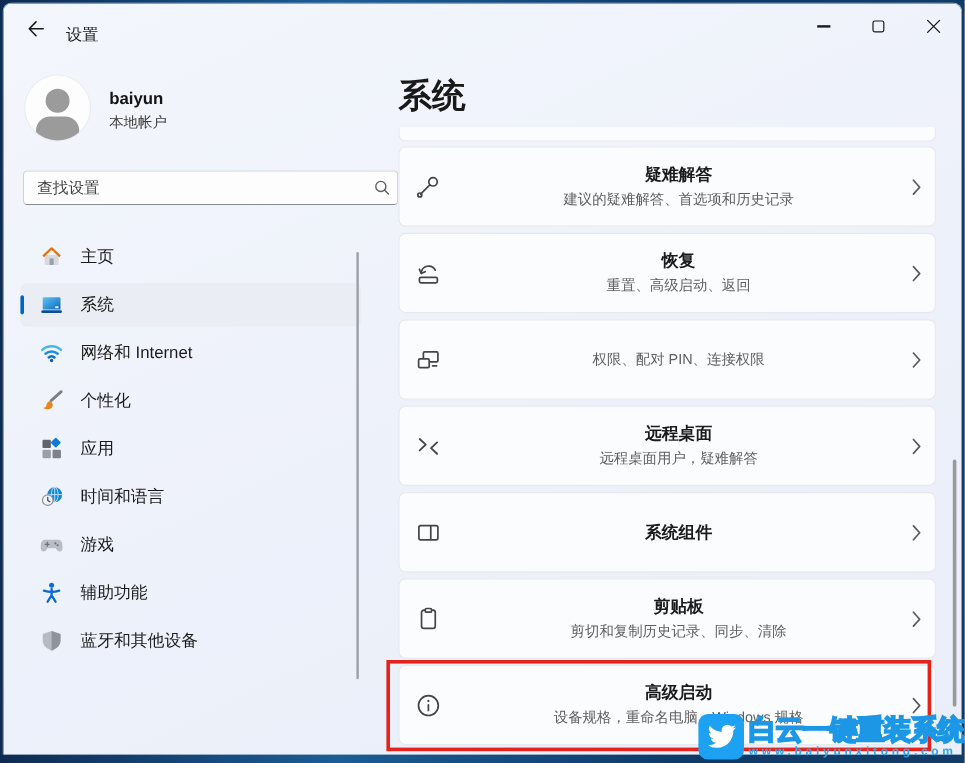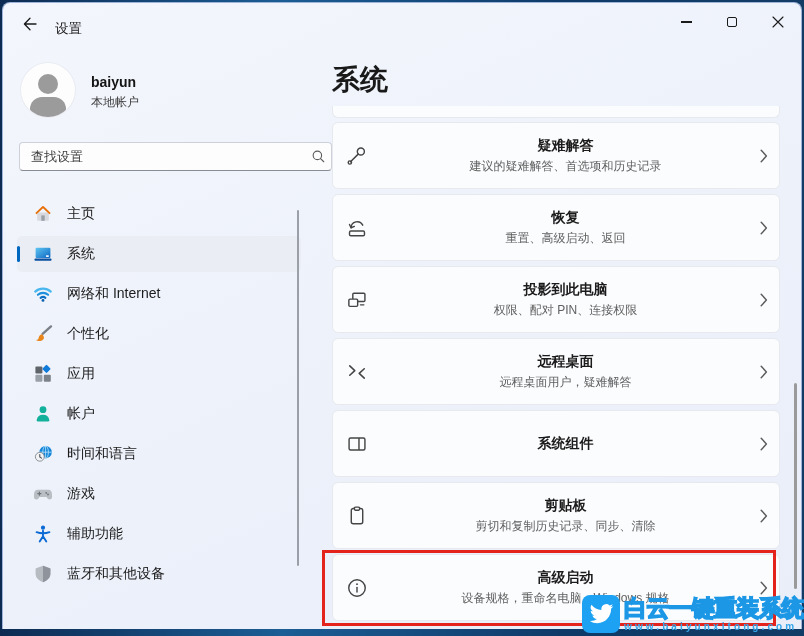--- a/index.html
+++ b/index.html
@@ -182,28 +182,20 @@
 
           <svg class="nav-ic" viewBox="0 0 20 20">
               <rect x="2.4" y="2.4" width="7" height="7" rx="1" fill="#5f646b"></rect>
               <rect x="2.4" y="10.8" width="7" height="7" rx="1" fill="#9aa0a8"></rect>
               <rect x="10.8" y="10.8" width="7" height="7" rx="1" fill="#7c828a"></rect>
               <rect x="10.4" y="1.8" width="6.2" height="6.2" rx="1" transform="rotate(45 13.5 4.9)" fill="#0f7ad8"></rect>
             </svg>
           <span class="nav-label">应用</span>
         </div>
 
-        <div class="nav-item">
-
-          <svg class="nav-ic" viewBox="0 0 20 20" fill="#13b09b">
-              <circle cx="10" cy="5.7" r="3.4"></circle>
-              <path d="M3.6 16.2c.6-3.6 3-5.4 6.4-5.4s5.8 1.8 6.4 5.4c.1.7-.4 1.2-1.1 1.2H4.7c-.7 0-1.2-.5-1.1-1.2z"></path>
-            </svg>
-          <span class="nav-label">帐户</span>
-        </div>
 
         <div class="nav-item">
 
           <svg class="nav-ic" viewBox="0 0 20 20">
               <circle cx="12.6" cy="8.2" r="6.2" fill="#1486d8"></circle>
               <path d="M6.4 8.2h12.4M12.6 2v12.4" stroke="#bfe3fb" stroke-width=".8" fill="none"></path>
               <ellipse cx="12.6" cy="8.2" rx="2.8" ry="6.2" stroke="#bfe3fb" stroke-width=".8" fill="none"></ellipse>
               <circle cx="6.8" cy="12.8" r="4.4" fill="#f2f3f5" stroke="#8d939b" stroke-width="1"></circle>
               <path d="M6.8 10.5v2.5l1.7 1.1" stroke="#4a4f56" stroke-width="1.1" fill="none" stroke-linecap="round"></path>
             </svg>
@@ -283,21 +275,20 @@
             </div>
         </div>
 
         <div class="card">
           <svg class="card-ic" viewBox="0 0 20 20" fill="none" stroke="currentColor" stroke-width="1.3" stroke-linecap="round" stroke-linejoin="round">
               <rect x="6.2" y="3.8" width="11" height="7.6" rx="1"></rect>
               <path d="M13.2 14.4h3"></path>
               <rect x="2.6" y="9.2" width="8" height="6.6" rx="1" fill="#fbfcfe"></rect>
             </svg>
           <div class="card-text">
-            <div class="card-title">投影到此电脑</div>
             <div class="card-sub">权限、配对 PIN、连接权限</div>
           </div>
           <div class="card-chevron">
               <svg width="8" height="14" viewBox="0 0 8 14">
                 <path d="M1.2 1.2 6.4 7l-5.2 5.8" stroke="#5a5a5a" stroke-width="1.4" fill="none" stroke-linecap="round" stroke-linejoin="round"></path>
               </svg>
             </div>
         </div>
 
         <div class="card">

